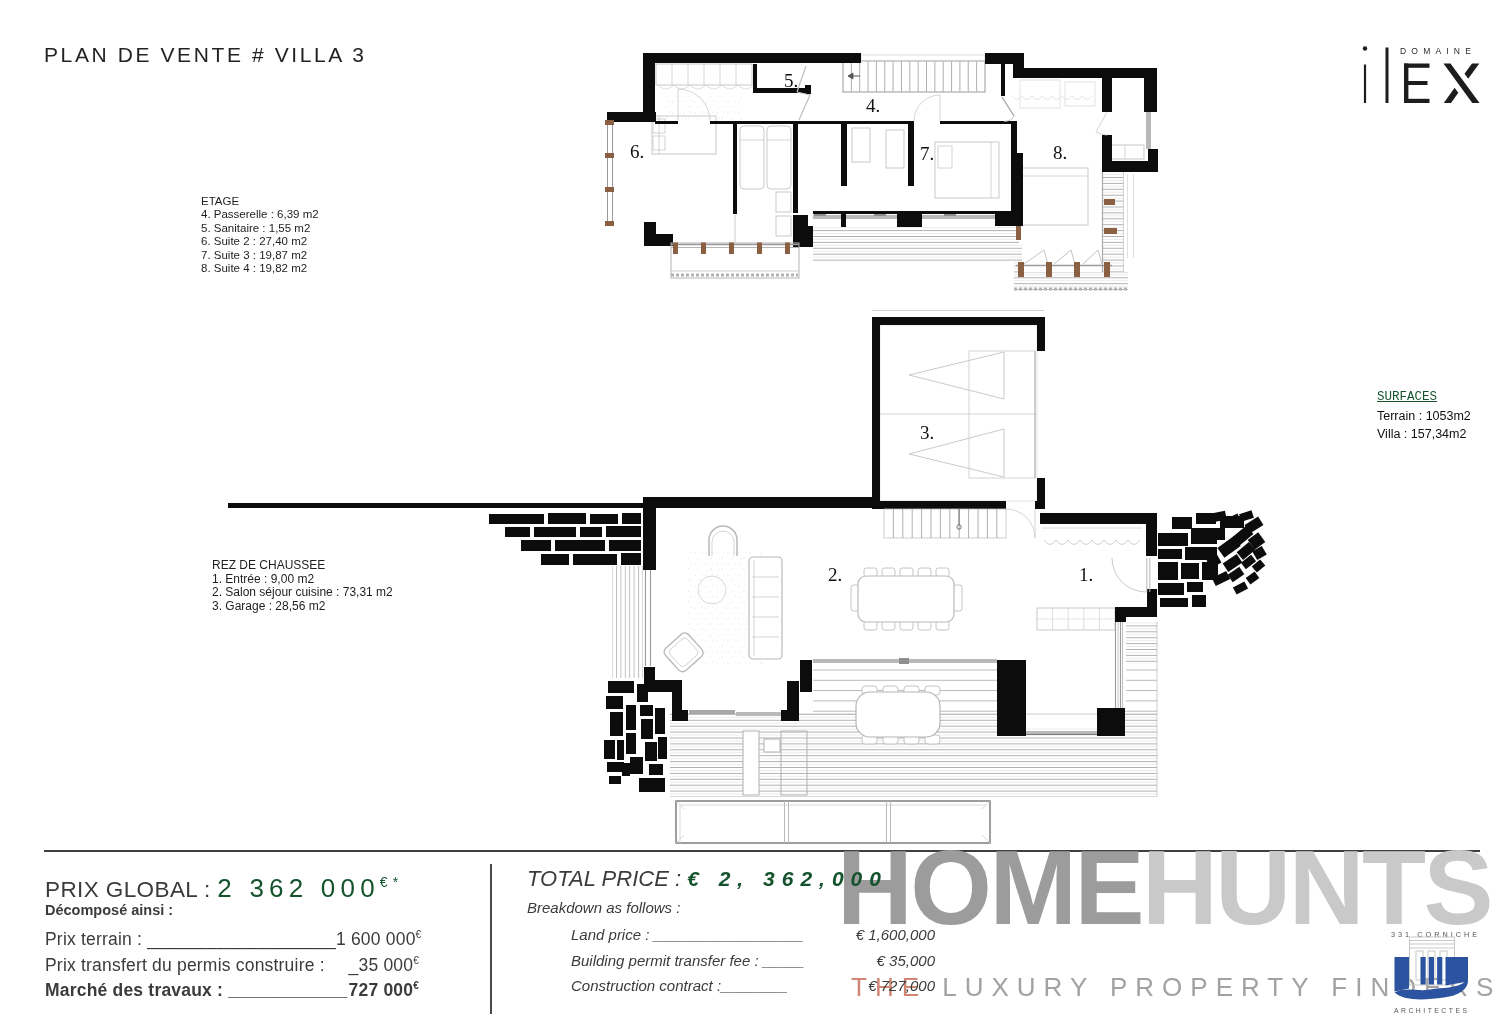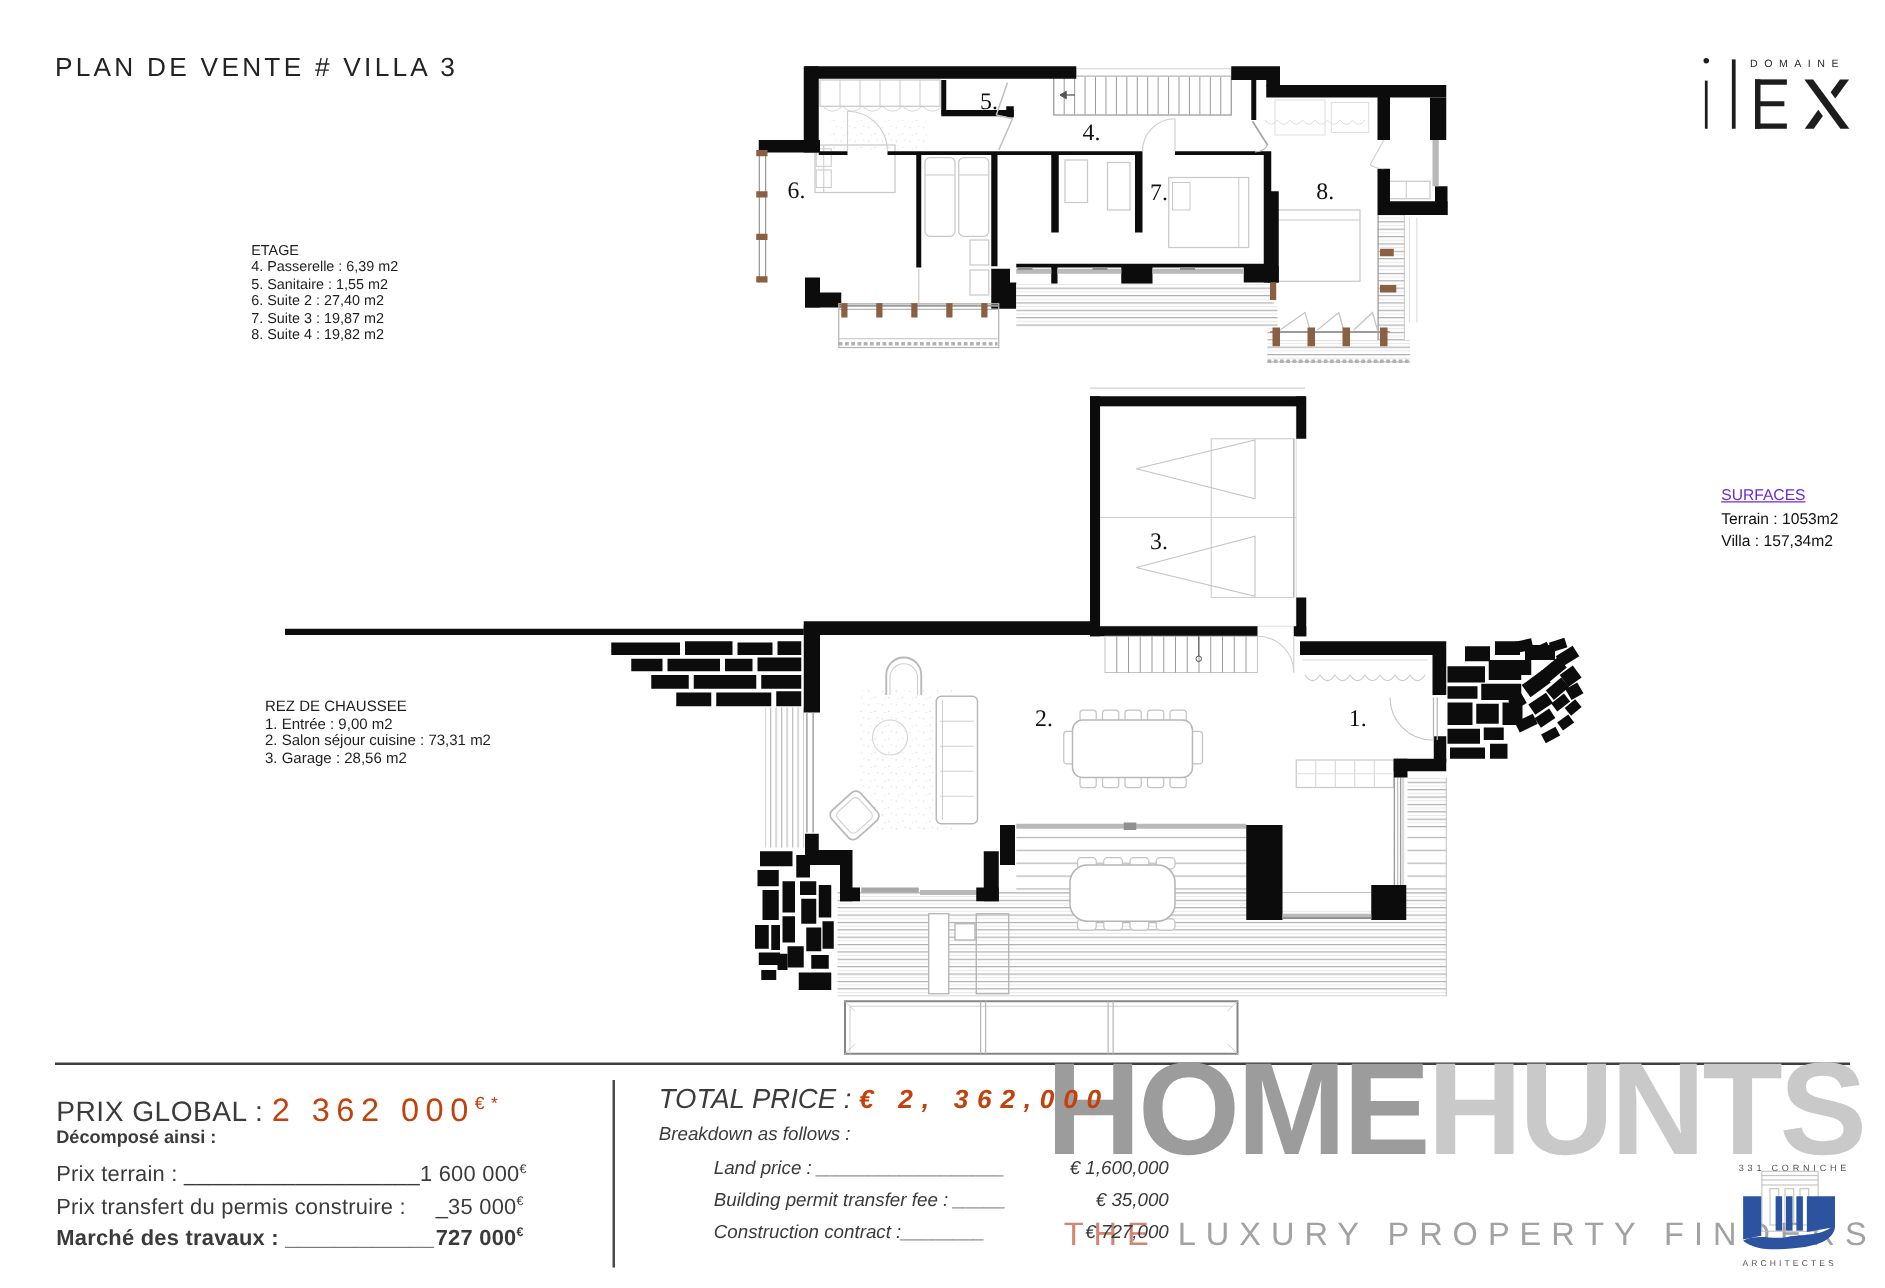--- a/index.html
+++ b/index.html
@@ -4,21 +4,21 @@
 <style>
   html,body{margin:0;padding:0;background:#fff;}
   body{width:1508px;height:1030px;position:relative;overflow:hidden;
        font-family:"Liberation Sans", sans-serif;}
   .abs{position:absolute;}
   #title{left:44px;top:43px;font-size:21px;letter-spacing:2.6px;color:#232323;font-weight:400;}
   .list{font-size:11.5px;color:#1e1e1e;line-height:13.4px;}
   #etlist{left:201px;top:195px;}
   #rdclist{left:212px;top:559px;font-size:12px;line-height:13.6px;}
   #surf{left:1377px;top:387px;font-size:12.5px;line-height:18.5px;color:#111;}
-  #surf .t{color:#6d28d9;text-decoration:underline;}
+  #surf .t{color:#14532d;text-decoration:underline;font-family:Liberation Mono, monospace;}
 </style>
 </head>
 <body>
 <div id="title" class="abs">PLAN DE VENTE # VILLA 3</div>
 
 <div id="etlist" class="abs list">ETAGE<br>
 4. Passerelle : 6,39 m2<br>
 5. Sanitaire : 1,55 m2<br>
 6. Suite 2 : 27,40 m2<br>
 7. Suite 3 : 19,87 m2<br>
@@ -392,21 +392,21 @@
 
 <text x="1079" y="581" font-family="Liberation Serif,serif" font-size="19" fill="#111">1.</text>
 <text x="828" y="581" font-family="Liberation Serif,serif" font-size="19" fill="#111">2.</text>
 <text x="920" y="439" font-family="Liberation Serif,serif" font-size="19" fill="#111">3.</text>
 </g>
 </svg>
 
 <style>
  #sep{left:44px;top:849.5px;width:1436px;height:2.6px;background:#3f3f3f;}
  #vdiv{left:490px;top:864px;width:1.6px;height:150px;background:#4a4a4a;}
- .org{color:#c2410c;}
+ .org{color:#14532d;}
  #wm{left:837px;top:828px;font-size:105px;letter-spacing:-2.5px;color:#9c9c9c;font-weight:bold;white-space:nowrap;}
  #wm .lt{color:#c9c9c9;font-weight:bold;}
  #wm2{left:851px;top:972px;font-size:26px;color:#a2a2a2;letter-spacing:8px;white-space:nowrap;}
  #wm2 .th{color:#d08673;}
  #pg{left:45px;top:873px;font-size:22.5px;color:#3b3b3b;letter-spacing:0.4px;white-space:nowrap;}
  #pg .n{font-size:26px;letter-spacing:5.2px;}
  #pg sup{font-size:14px;}
  #dec{left:45px;top:902px;font-size:14.5px;font-weight:bold;color:#3b3b3b;}
  .frow{left:45px;width:374px;font-size:17.5px;letter-spacing:0.2px;color:#3b3b3b;display:flex;justify-content:space-between;white-space:nowrap;}
  .frow sup{font-size:10px;}

